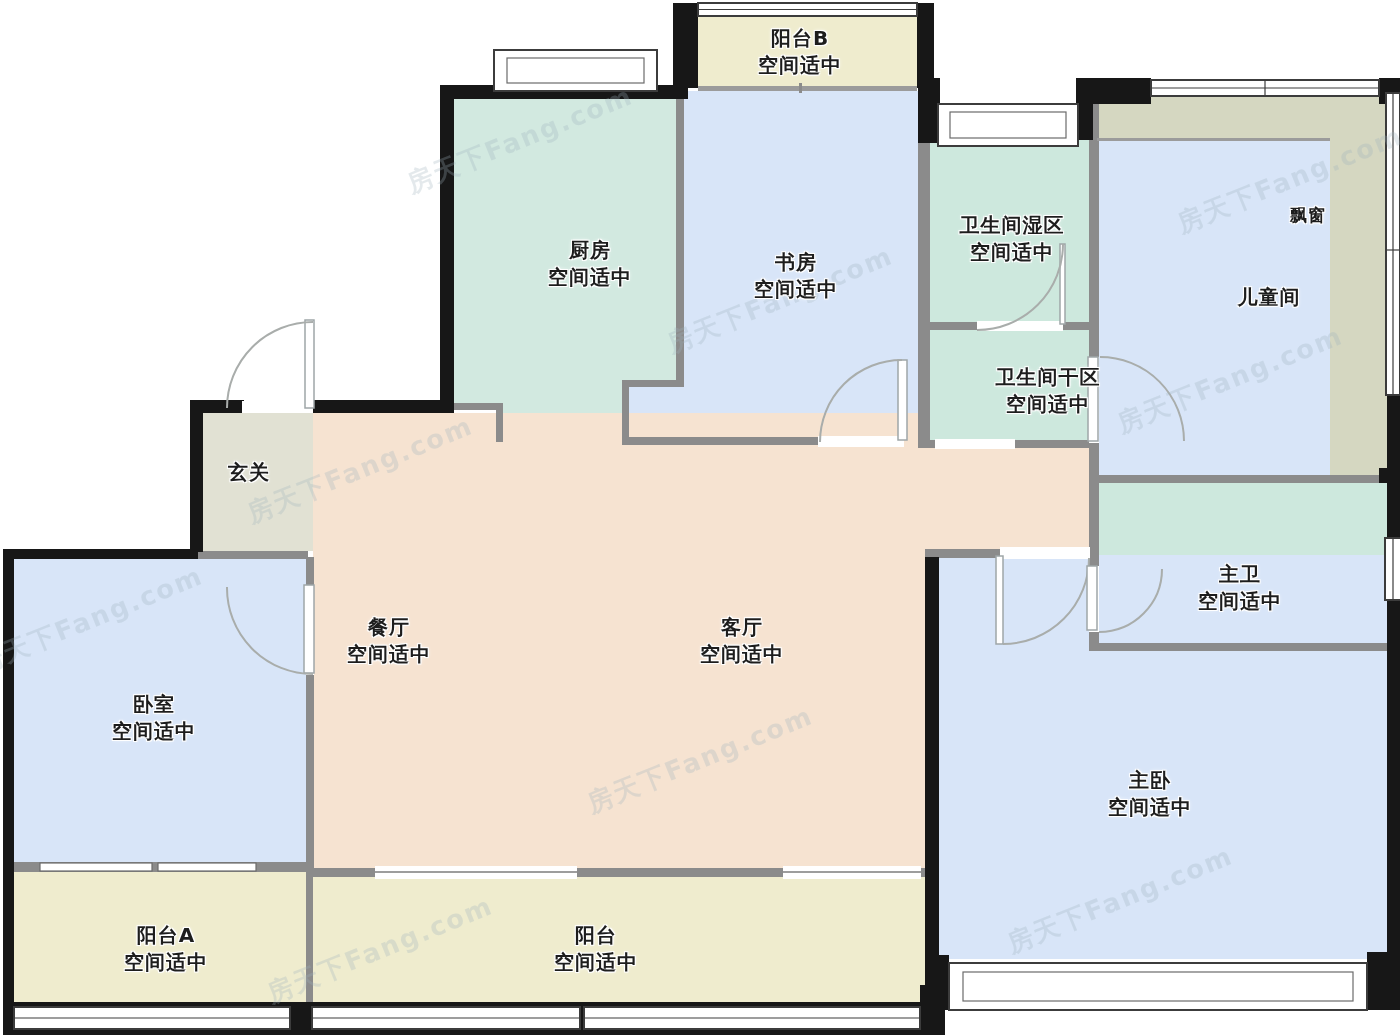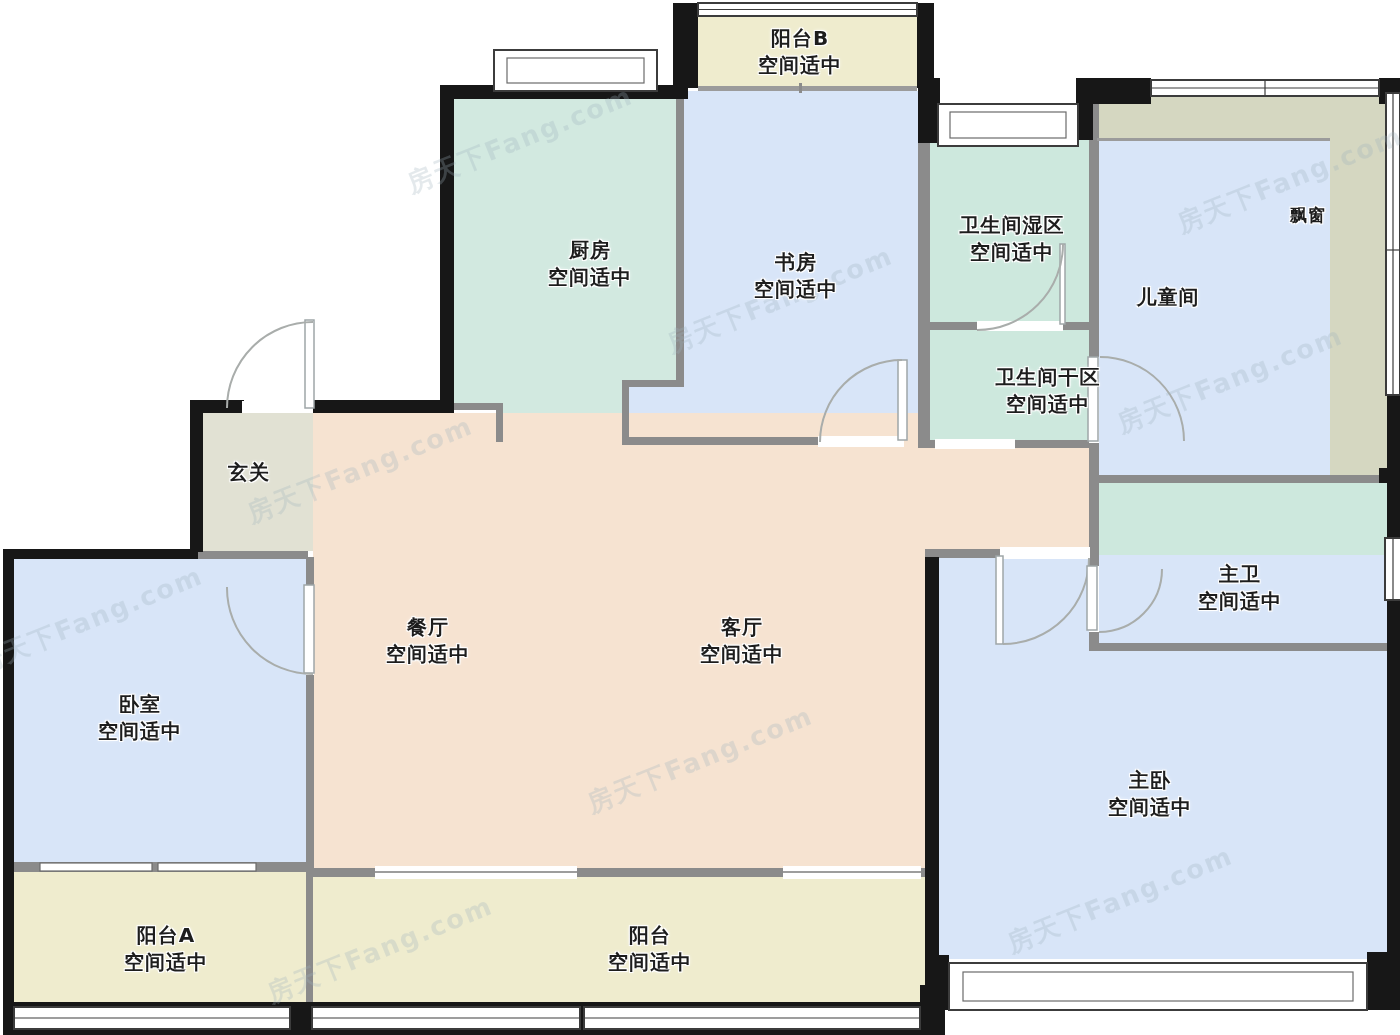--- a/index.html
+++ b/index.html
@@ -198,54 +198,54 @@
     <span class="rs">空间适中</span>
   </div>
   <div class="room-label" style="left:1012px;top:239px">
     <span class="rn">卫生间湿区</span>
     <span class="rs">空间适中</span>
   </div>
   <div class="room-label" style="left:1048px;top:391px">
     <span class="rn">卫生间干区</span>
     <span class="rs">空间适中</span>
   </div>
-  <div class="room-label" style="left:1168px;top:297px">
+  <div class="room-label" style="left:1269px;top:297px">
     <span class="rn">儿童间</span>
 
   </div>
   <div class="room-label small" style="left:1308px;top:215px">
     <span class="rn">飘窗</span>
 
   </div>
   <div class="room-label" style="left:249px;top:472px">
     <span class="rn">玄关</span>
 
   </div>
-  <div class="room-label" style="left:428px;top:641px">
+  <div class="room-label" style="left:389px;top:641px">
     <span class="rn">餐厅</span>
     <span class="rs">空间适中</span>
   </div>
   <div class="room-label" style="left:742px;top:641px">
     <span class="rn">客厅</span>
     <span class="rs">空间适中</span>
   </div>
   <div class="room-label" style="left:1240px;top:588px">
     <span class="rn">主卫</span>
     <span class="rs">空间适中</span>
   </div>
-  <div class="room-label" style="left:140px;top:718px">
+  <div class="room-label" style="left:154px;top:718px">
     <span class="rn">卧室</span>
     <span class="rs">空间适中</span>
   </div>
   <div class="room-label" style="left:1150px;top:794px">
     <span class="rn">主卧</span>
     <span class="rs">空间适中</span>
   </div>
   <div class="room-label" style="left:166px;top:949px">
     <span class="rn">阳台A</span>
     <span class="rs">空间适中</span>
   </div>
-  <div class="room-label" style="left:650px;top:949px">
+  <div class="room-label" style="left:596px;top:949px">
     <span class="rn">阳台</span>
     <span class="rs">空间适中</span>
   </div>
 
 </div>
 
 </body></html>

